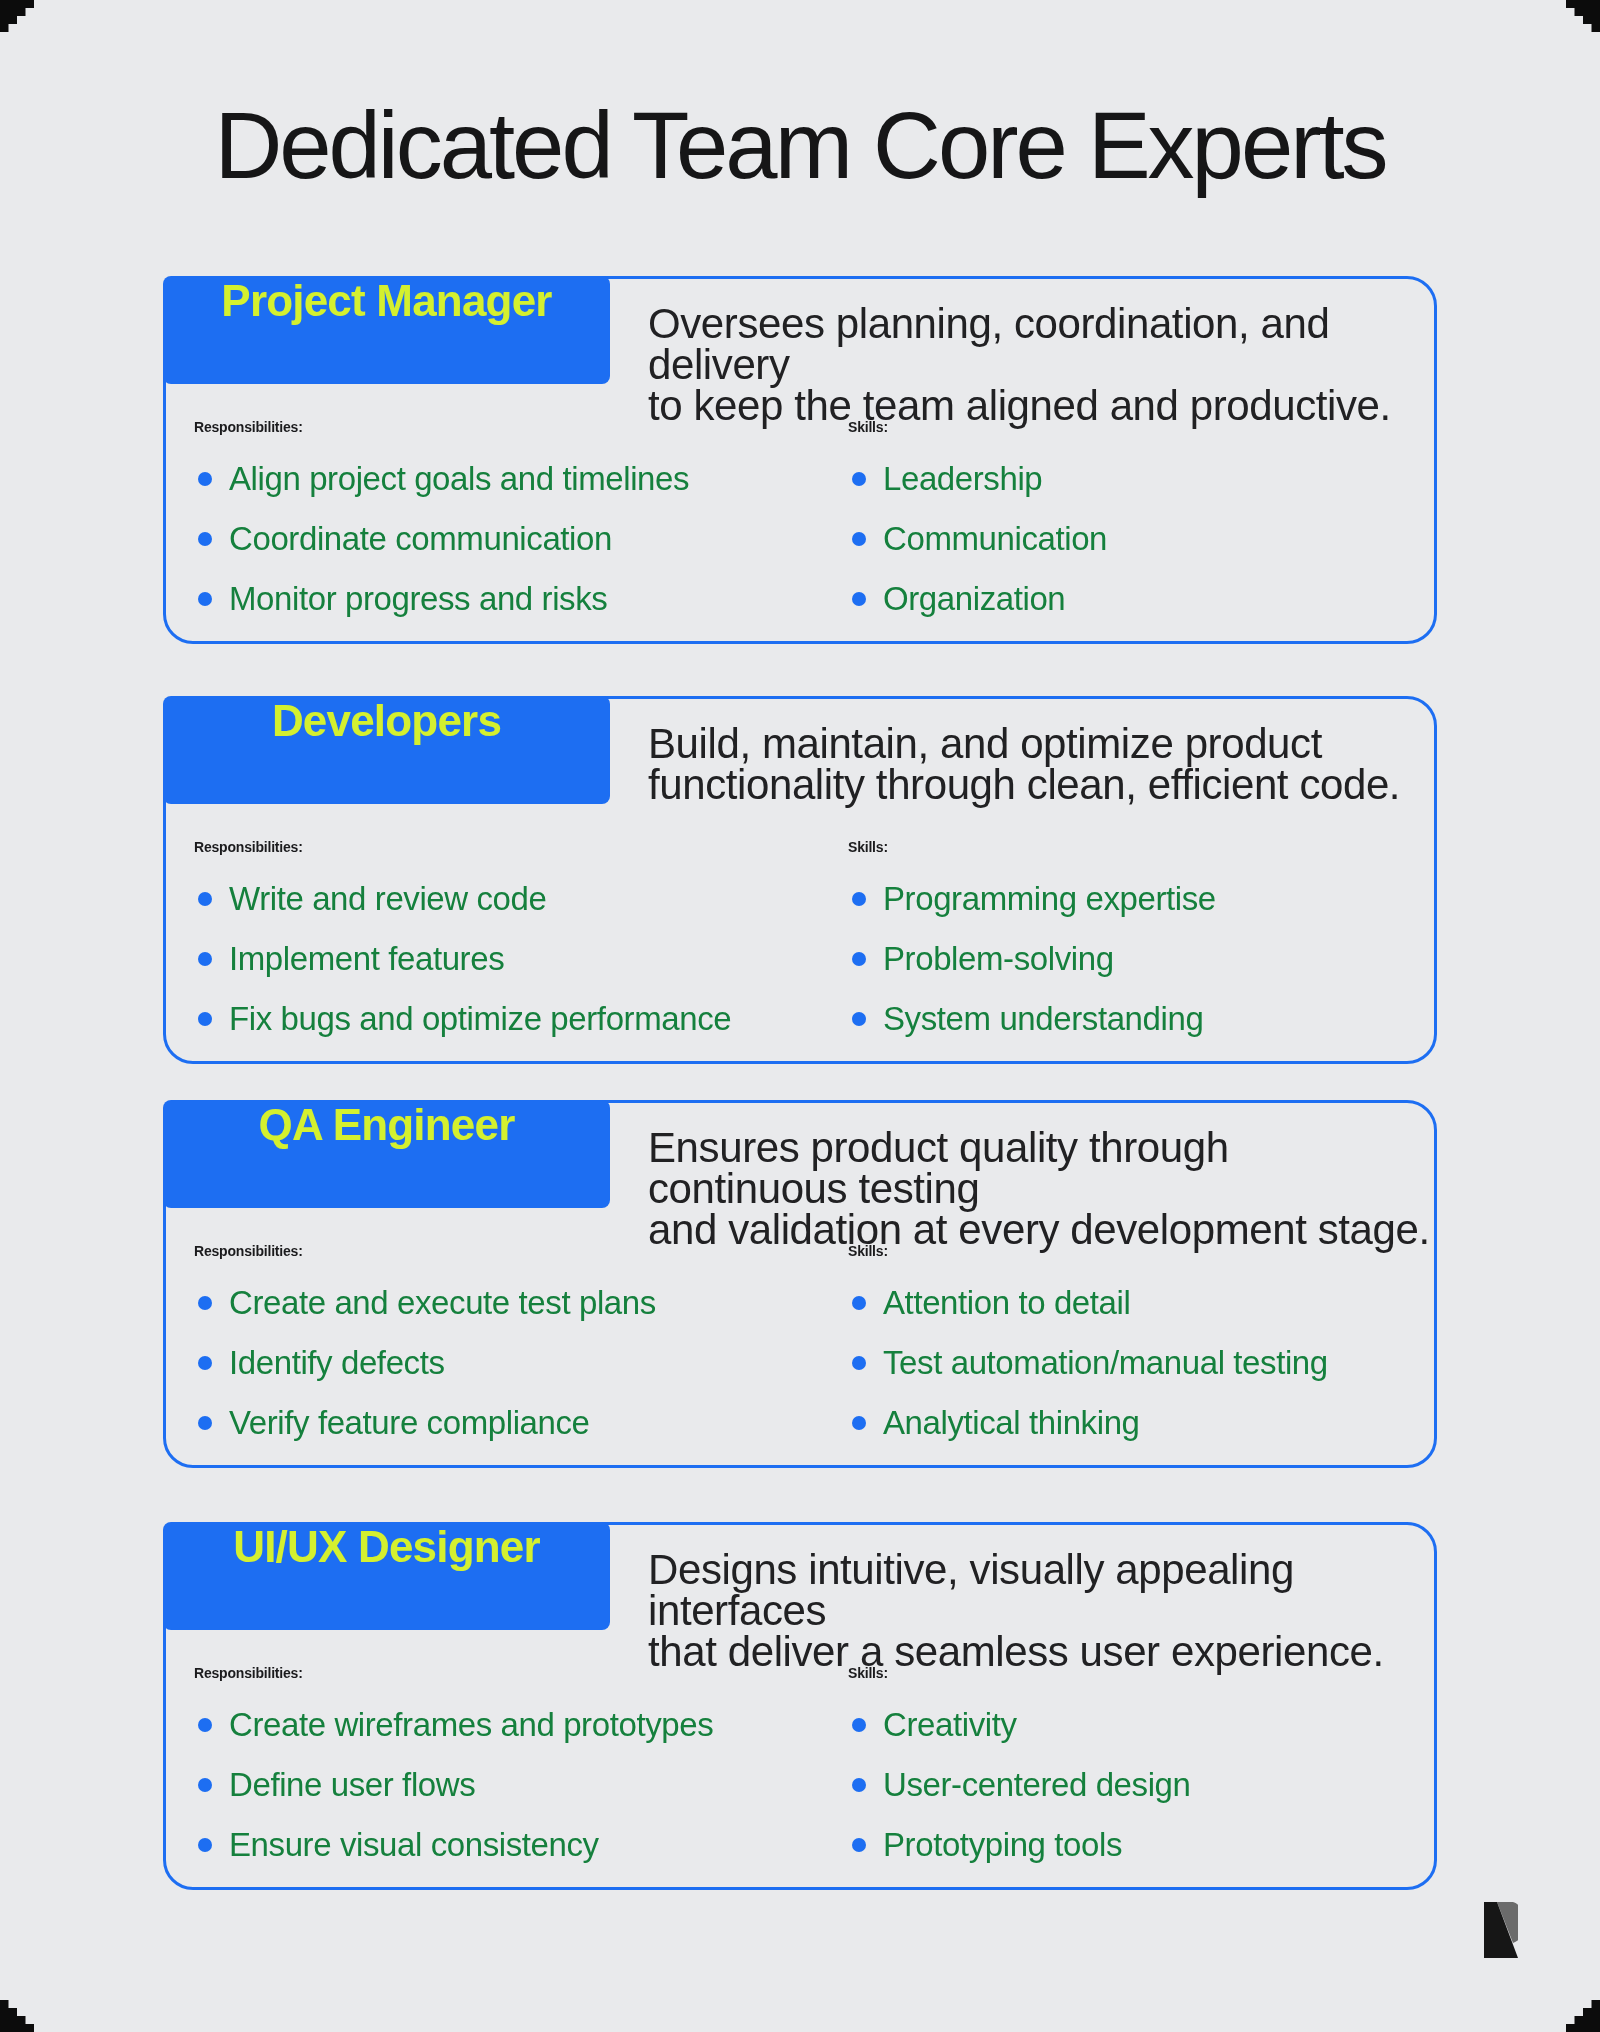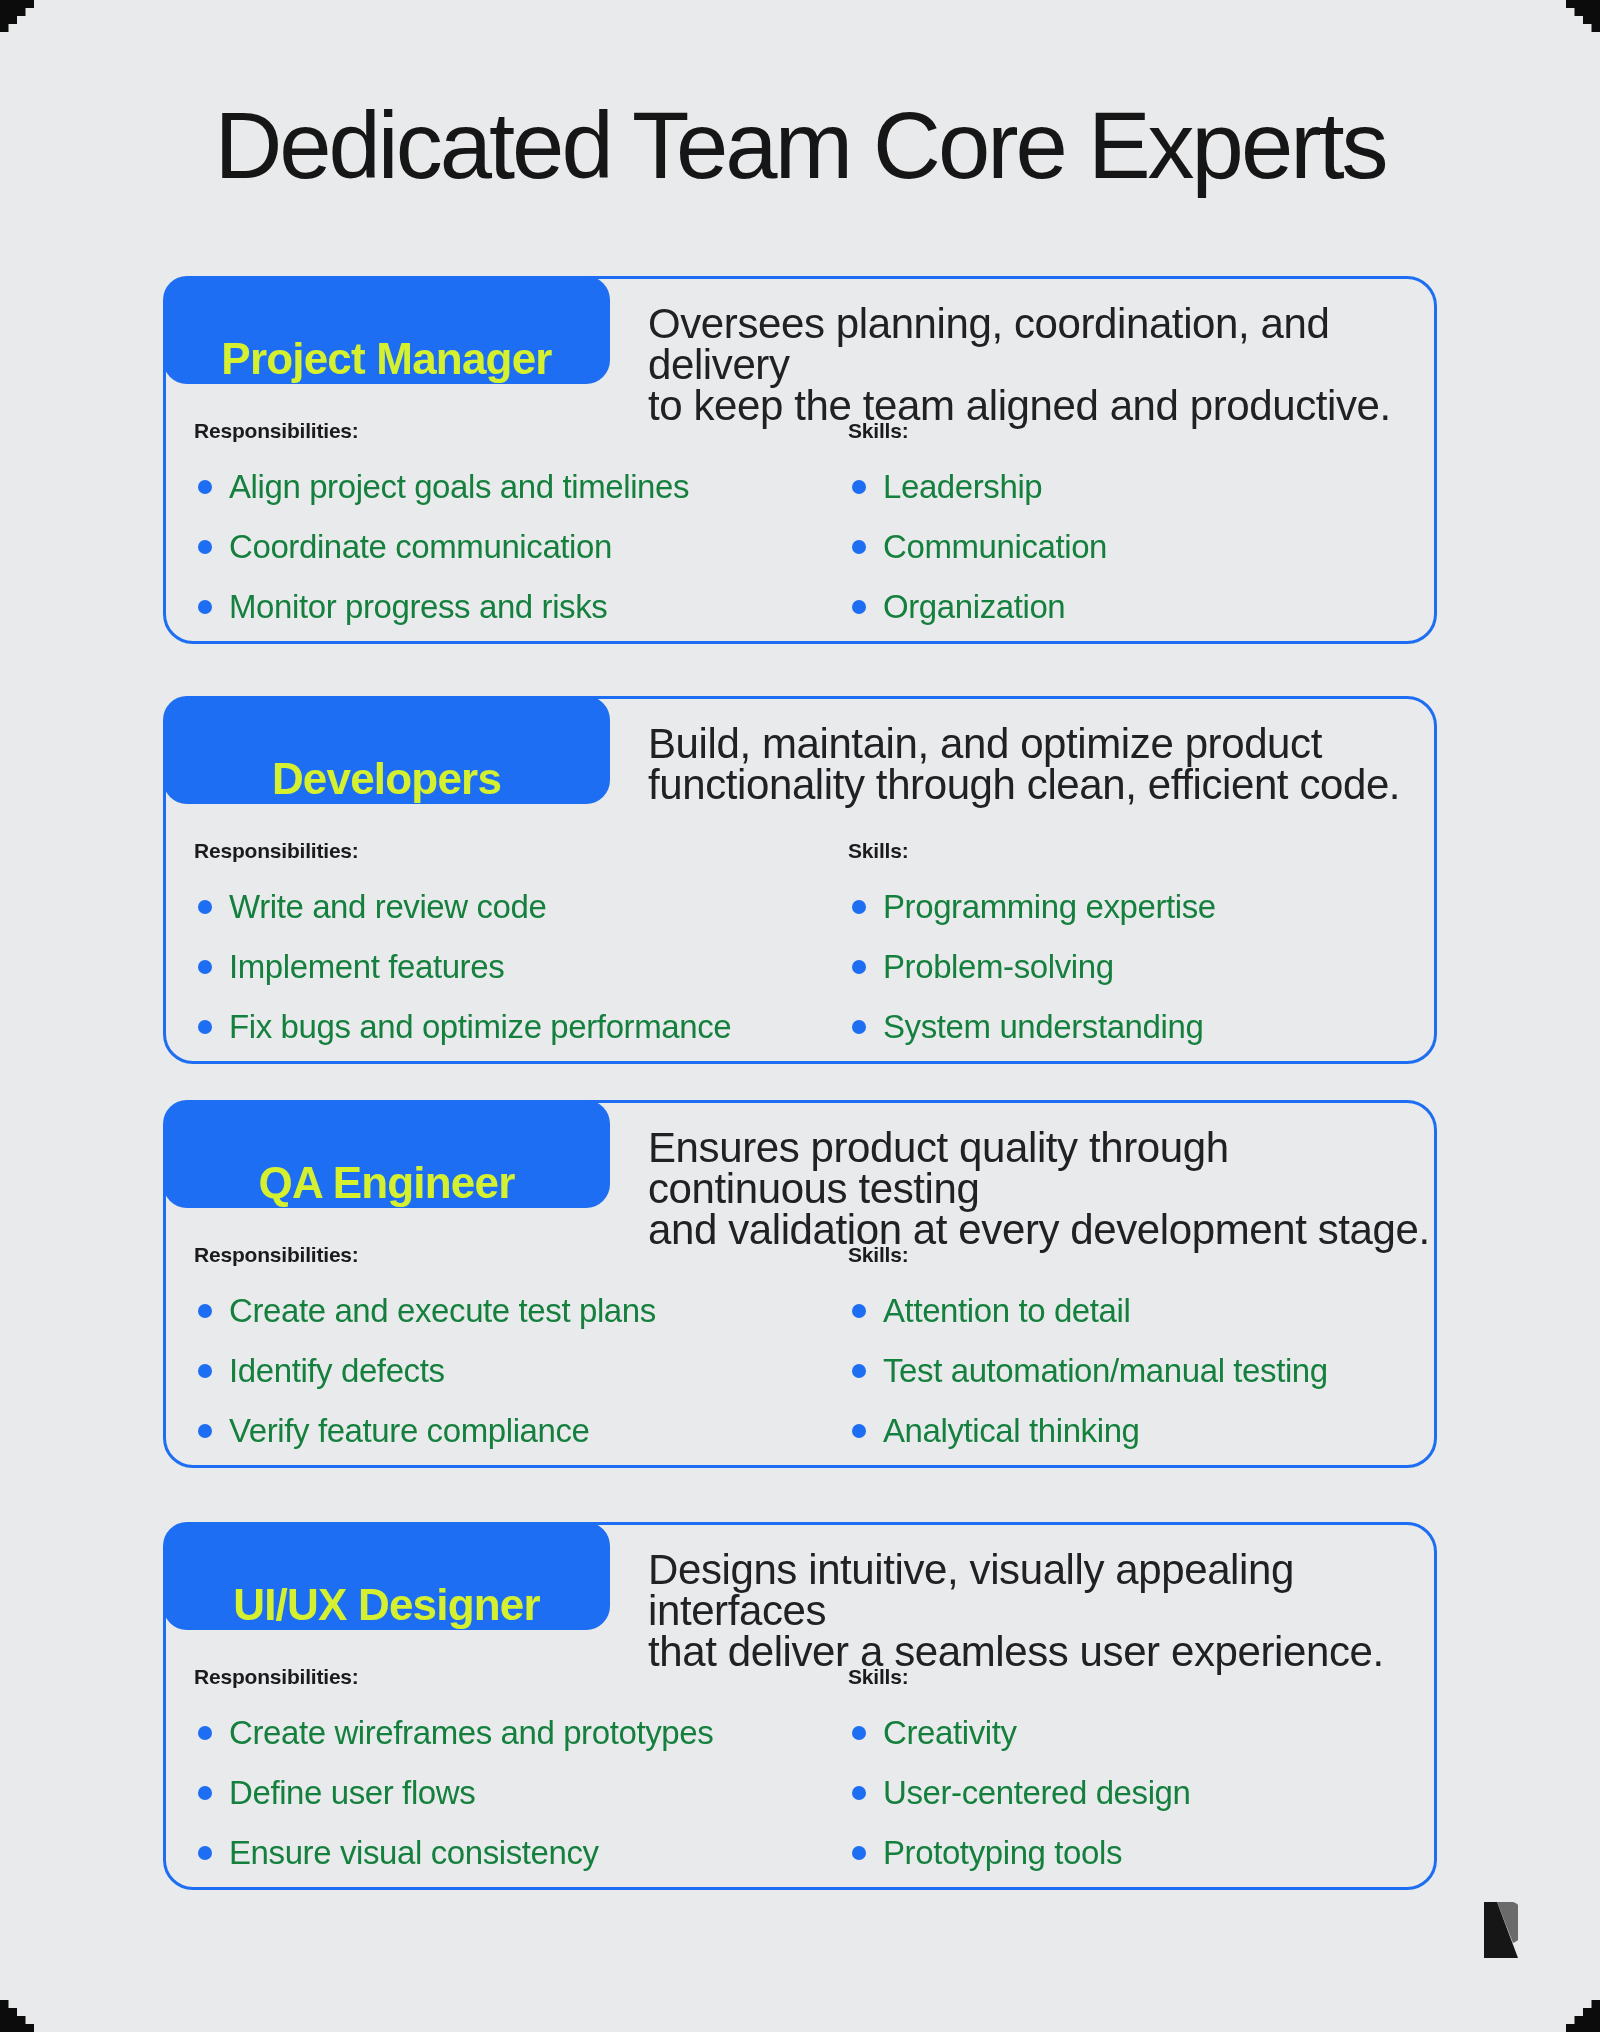--- a/index.html
+++ b/index.html
@@ -15,34 +15,34 @@
   
   .cards{position:absolute;left:163px;top:276px;width:1274px;}
   .card{
     position:relative;box-sizing:border-box;width:1274px;height:368px;
     border:3px solid #1d6ef2;border-radius:30px;margin-bottom:52px;background:transparent;
   }
   .card:nth-of-type(2){margin-bottom:36px;}
   .card:nth-of-type(3){margin-bottom:54px;}
   .badge{
     position:absolute;top:-3px;left:-3px;width:447px;height:108px;
-    background:#1d6ef2;border-radius:24px;display:flex;align-items:flex-end;justify-content:center;
+    background:#1d6ef2;border-radius:8px;display:flex;align-items:flex-start;justify-content:center;
   }
   .badge-text{
     color:#d4f02f;font-size:44px;font-weight:700;letter-spacing:-0.8px;white-space:nowrap;
   }
   .desc{
     position:absolute;left:482px;top:24px;width:790px;margin:0;
     font-size:42px;line-height:41px;font-weight:500;color:#212123;
     letter-spacing:-0.4px;white-space:pre-line;
   }
   .card-body{position:absolute;left:28px;right:24px;top:140px;display:flex;}
   .col-resp{width:654px;flex:0 0 654px;}
   .col-skills{flex:1;}
-  .col-label{font-size:21px;font-weight:700;letter-spacing:-0.2px;color:#1b1b1d;}
+  .col-label{font-size:14px;font-weight:700;letter-spacing:-0.2px;color:#1b1b1d;}
   .list{list-style:none;margin:25px 0 0 0;padding:0;}
   .list li{display:flex;align-items:center;margin-bottom:22px;font-size:33px;letter-spacing:-0.4px;color:#15803d;}
   .dot{width:14px;height:14px;border-radius:50%;background:#1d6ef2;margin:0 17px 0 4px;flex:0 0 14px;}
   
   .corner{position:absolute;background:#0c0c0c;width:34px;height:32px;}
   .corner.tl{top:0;left:0;
     clip-path:polygon(0 0,100% 0,100% 25%,75% 25%,75% 50%,50% 50%,50% 75%,25% 75%,25% 100%,0 100%);}
   .corner.tr{top:0;right:0;
     clip-path:polygon(0 0,100% 0,100% 100%,75% 100%,75% 75%,50% 75%,50% 50%,25% 50%,25% 25%,0 25%);}
   .corner.bl{bottom:0;left:0;

